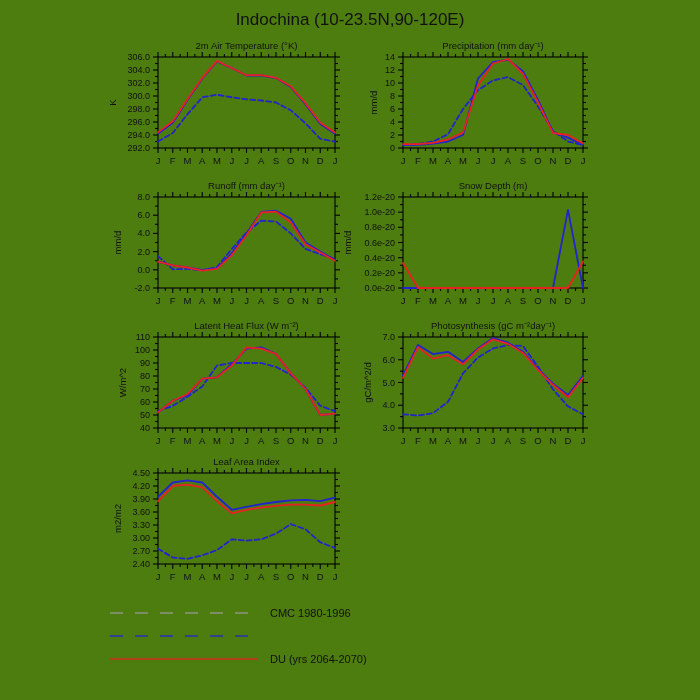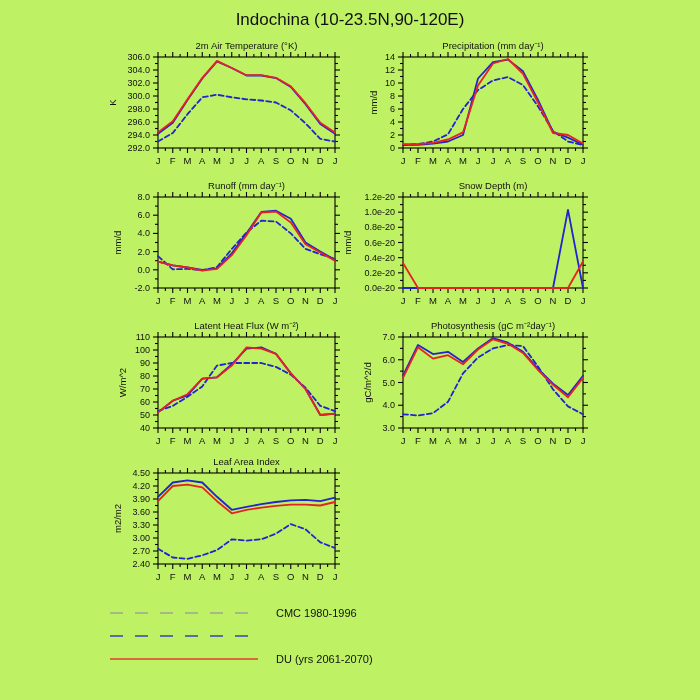--- a/index.html
+++ b/index.html
@@ -1,24 +1,24 @@
 <!DOCTYPE html>
 <html><head>
 <meta charset="utf-8">
 <style>
   html,body{margin:0;padding:0;background:#ffffff;}
-  #canvas{position:relative;width:700px;height:700px;background:#bef264;
+  #canvas{position:relative;width:700px;height:700px;background:#4d7c0f;
           font-family:"Liberation Sans", sans-serif;color:#000;overflow:hidden;}
   #figure-title{position:absolute;top:10px;left:0;width:700px;text-align:center;
                 font-size:17px;color:#111;}
   .chart-svg{position:absolute;overflow:visible;}
   #legend{position:absolute;left:108px;top:601px;}
   .legend-row{display:flex;align-items:center;height:23px;}
   .legend-swatch{width:152px;height:14px;flex:0 0 152px;}
-  .legend-label{font-size:11px;color:#111;margin-left:16px;white-space:nowrap;}
+  .legend-label{font-size:11px;color:#111;margin-left:10px;white-space:nowrap;}
 </style>
 </head>
 <body>
 
 <div id="canvas">
   <div id="figure-title">Indochina (10-23.5N,90-120E)</div>
   <div id="charts">
       <svg class="chart-svg" width="287" height="137" style="left:78px;top:35px;">
         <text x="168.5" y="14" font-size="9.5" text-anchor="middle" fill="#111" font-family="&quot;Liberation Sans&quot;, sans-serif">2m Air Temperature (°K)</text>
         <rect x="80" y="22" width="177" height="91" fill="none" stroke="#000" stroke-width="1.1"></rect>
@@ -761,16 +761,16 @@
       </div>
       <div class="legend-row">
         <svg class="legend-swatch">
           <line x1="2" x2="150" y1="7" y2="7" stroke="#2323cf" stroke-width="1.3" opacity="0.85" stroke-dasharray="13,12"></line>
         </svg>
       </div>
       <div class="legend-row">
         <svg class="legend-swatch">
           <line x1="2" x2="150" y1="7" y2="7" stroke="#e82222" stroke-width="1.3" opacity="0.85"></line>
         </svg>
-        <span class="legend-label">DU (yrs 2061-2070)</span>
+        <span class="legend-label">DU (yrs 2064-2070)</span>
       </div>
     </div>
 </div>
 
 </body></html>

